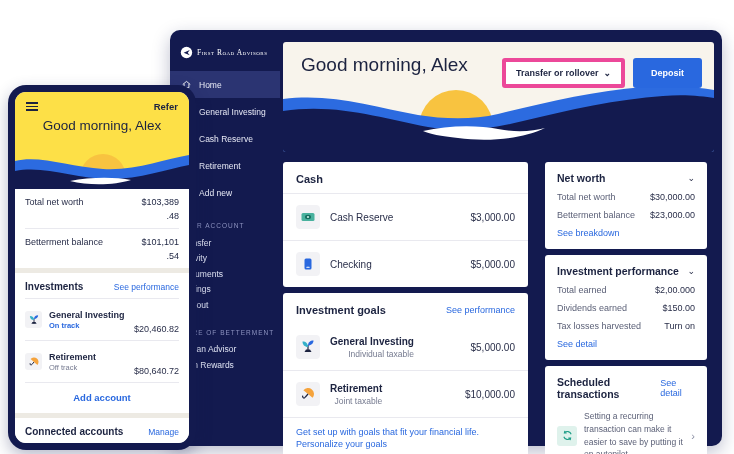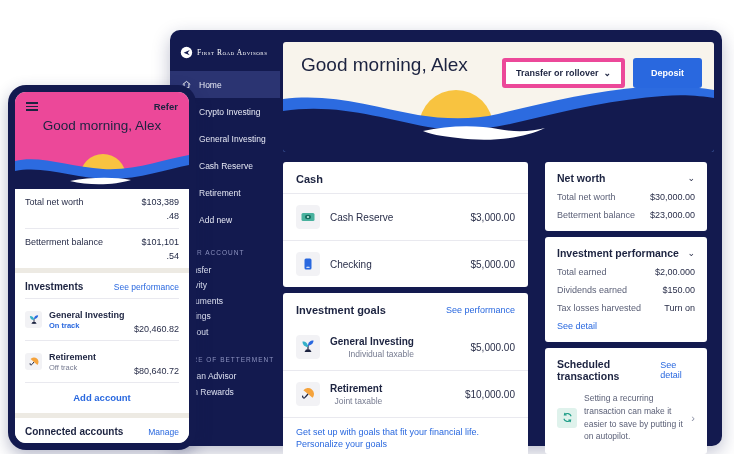--- a/index.html
+++ b/index.html
@@ -76,21 +76,21 @@
   .sched-icon svg{width:13px;height:13px;}
   .sched-text{font-size:8.5px;color:#5a5f76;line-height:1.5;flex:1;}
   .sched-chev{color:#8a8fa3;font-size:11px;flex:none;}
   
   .phone{
     position:absolute;left:8px;top:85px;width:188px;height:365px;z-index:5;
     background:#131a4f;border-radius:18px;padding:7px;box-sizing:border-box;
     box-shadow:0 6px 16px rgba(19,26,79,.3);
   }
   .screen{width:100%;height:100%;background:#edeae3;border-radius:11px;overflow:hidden;position:relative;display:flex;flex-direction:column;}
-  .m-hero{background:#ec4899;flex:none;}
+  .m-hero{background:#fde047;flex:none;}
   .m-topbar{display:flex;align-items:center;justify-content:space-between;padding:9px 11px 0;}
   .hamburger{width:12px;cursor:pointer;}
   .hamburger span{display:block;height:1.5px;background:#1c2340;margin:0 0 2px;}
   .m-refer{font-size:9.5px;font-weight:bold;color:#1c2340;cursor:pointer;}
   .m-greeting{text-align:center;font-size:13.5px;color:#1c2340;margin-top:6px;}
   .m-art{display:block;margin-top:2px;}
   .m-card{background:#fff;padding:0 10px;flex:none;}
   .m-balrow{display:flex;justify-content:space-between;align-items:flex-start;padding:7px 0 5px;cursor:pointer;}
   .m-ballabel{font-size:9px;color:#2a2f4a;padding-top:1px;}
   .m-balval{text-align:right;font-size:9px;color:#1c2340;line-height:1.5;}
@@ -136,29 +136,20 @@
             <svg viewBox="0 0 16 16" fill="none" stroke="#fff" stroke-width="1.3">
               <path d="M2.5 8 L8 3.5 L13.5 8"></path>
               <path d="M4.5 7 V12.5 H11.5 V7"></path>
             </svg>
           </span>
         <span>Home</span>
       </div>
       <div class="nav-item">
         <span class="isq">
             <svg viewBox="0 0 16 16">
-              <circle cx="8" cy="8" r="5.5" fill="#f6b93c"></circle>
-              <circle cx="8" cy="8" r="3" fill="#fdd978"></circle>
-            </svg>
-          </span>
-        <span>Crypto Investing</span>
-      </div>
-      <div class="nav-item">
-        <span class="isq">
-            <svg viewBox="0 0 16 16">
               <path d="M8 13 V6" stroke="#1c2340" stroke-width="1.2"></path>
               <path d="M8 8 C4.5 8 2.5 5.5 2.5 2.5 C6 2.5 8 4.5 8 8Z" fill="#35b0c8"></path>
               <path d="M8 6.5 C11.5 6.5 13.5 4 13.5 1.5 C10 1.5 8 3.5 8 6.5Z" fill="#2968df"></path>
               <path d="M4.5 13 L11.5 13 L10 10.5 L6 10.5Z" fill="#1c2340"></path>
             </svg>
           </span>
         <span>General Investing</span>
       </div>
       <div class="nav-item">
         <span class="isq">
@@ -300,20 +291,21 @@
             <span class="chev">⌄</span>
           </div>
           <div class="rrow">
             <span class="rlabel">Total net worth</span>
             <span class="rval">$30,000.00</span>
           </div>
           <div class="rrow">
             <span class="rlabel">Betterment balance</span>
             <span class="rval">$23,000.00</span>
           </div>
+          <div class="rlink">See breakdown</div>
         </div>
 
         <div class="rcard mt6">
           <div class="rhead">
             <span class="rtitle">Investment performance</span>
             <span class="chev">⌄</span>
           </div>
           <div class="rrow">
             <span class="rlabel">Total earned</span>
             <span class="rval">$2,00.000</span>

